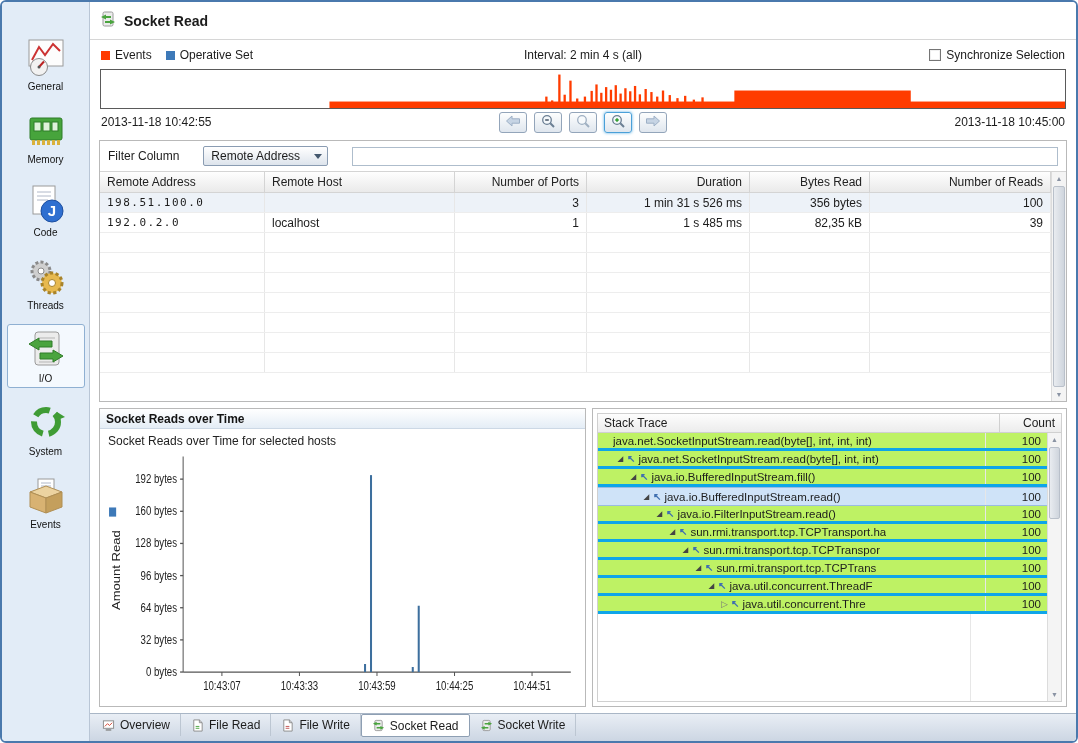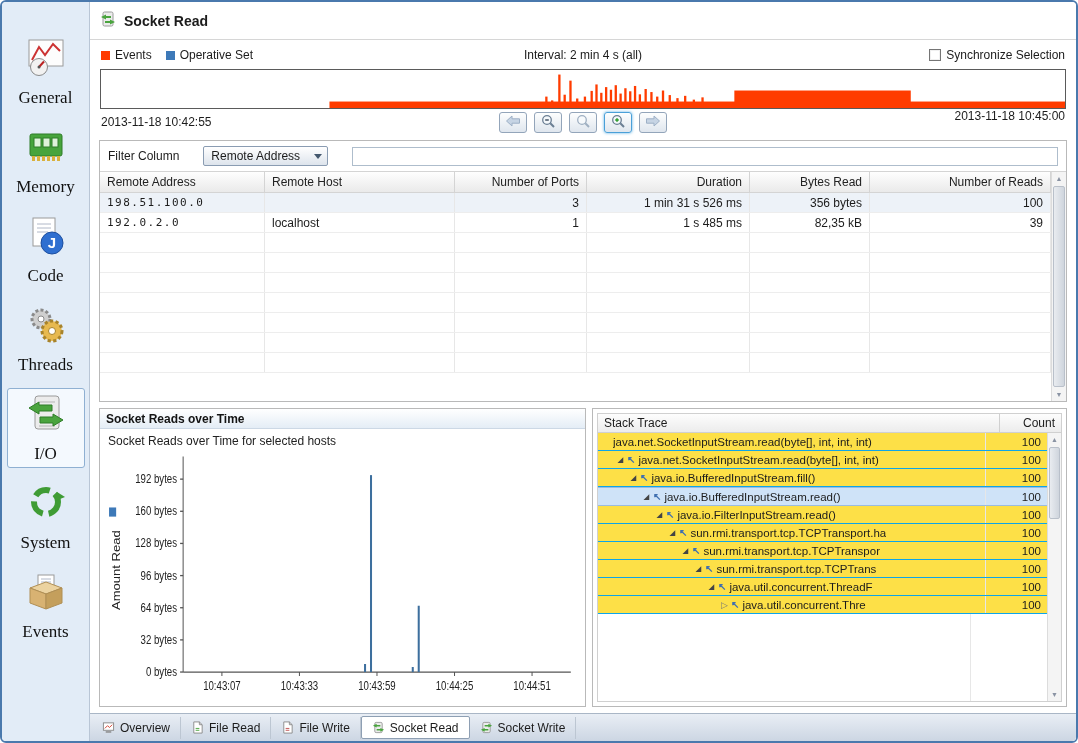--- a/index.html
+++ b/index.html
@@ -4,40 +4,40 @@
 <style>
   *{box-sizing:border-box;}
   html,body{margin:0;padding:0;background:#ffffff;}
   body{width:1078px;height:743px;position:relative;font-family:"Liberation Sans",sans-serif;font-size:12px;color:#1c1c1c;overflow:hidden;}
   .window{position:absolute;inset:0;border:2px solid #4a79ad;border-radius:6px;background:#fff;overflow:hidden;display:flex;}
 
   
   .sidebar{width:88px;flex:none;background:#e2ecf7;border-right:1px solid #b9c6d6;display:flex;flex-direction:column;align-items:center;padding-top:30px;gap:9px;}
   .side-item{width:78px;display:flex;flex-direction:column;align-items:center;padding:5px 0 3px;border:1px solid transparent;border-radius:3px;}
   .side-item.selected{background:#f4f9fe;border-color:#8fb0d2;}
-  .side-item .lbl{margin-top:7px;font-size:17px;color:#111;font-family:Liberation Serif, serif;}
+  .side-item .lbl{margin-top:0;font-size:10px;color:#111;}
 
   
   .main{flex:1;min-width:0;display:flex;flex-direction:column;background:#fff;}
   .page-header{height:38px;flex:none;display:flex;align-items:center;gap:8px;padding:0 10px;border-bottom:1px solid #d6d6d6;}
   .page-header .title{font-weight:bold;font-size:14px;}
   .content{flex:1;min-height:0;display:flex;flex-direction:column;padding:0 9px;}
 
   
   .tl-legend{height:26px;flex:none;display:flex;align-items:center;padding:4px 2px 0;position:relative;}
   .leg-item{display:flex;align-items:center;margin-right:14px;}
   .sq{width:9px;height:9px;display:inline-block;margin-right:5px;}
   .interval{position:absolute;left:50%;transform:translateX(-50%);}
   .sync{margin-left:auto;display:flex;align-items:center;gap:5px;}
   .checkbox{width:12px;height:12px;border:1px solid #757575;background:#fff;box-shadow:inset 0 0 0 1px #f0f0f0;}
   .tl-canvas{height:40px;flex:none;border:1px solid #5a5a5a;margin:3px 1px 0;background:#fff;}
   .tl-canvas svg{display:block;width:100%;height:100%;}
   .tl-times{height:32px;flex:none;position:relative;padding-top:5px;}
   .tl-start{position:absolute;left:2px;top:6px;}
-  .tl-end{position:absolute;right:2px;top:0;}
+  .tl-end{position:absolute;right:2px;top:6px;}
   .nav-buttons{position:absolute;left:50%;transform:translateX(-50%);top:3px;display:flex;gap:7px;}
   .nav-btn{width:28px;height:21px;border:1px solid #93a5ba;border-radius:3px;background:linear-gradient(#fdfefe,#dfe6ee);display:flex;align-items:center;justify-content:center;}
   .nav-btn.focus{border-color:#4aa0d8;box-shadow:0 0 3px rgba(70,165,225,.9);}
 
   
   .view-tabs{height:22px;flex:none;display:flex;padding-left:2px;position:relative;z-index:2;}
   .vtab{padding:3px 10px 0;color:#222;}
   .vtab.selected{background:#fff;border:1px solid #b9b9b9;border-bottom:1px solid #fff;margin-bottom:-1px;border-radius:2px 2px 0 0;}
 
   
@@ -75,31 +75,31 @@
   .chart-sub{padding:5px 8px 0;color:#222;flex:none;}
   .chart-area{flex:1;min-height:0;padding:2px 2px 0 6px;}
   .chart-area svg{display:block;width:100%;height:100%;}
   .trace-panel{flex:1;min-width:0;}
   .trace-header{height:20px;flex:none;display:flex;background:linear-gradient(#fdfdfd,#ececec);border-bottom:1px solid #d0d0d0;margin:4px 4px 0;border:1px solid #d0d0d0;}
   .th-stack{flex:1;display:flex;align-items:center;padding:0 6px;}
   .th-count{width:62px;flex:none;display:flex;align-items:center;justify-content:flex-end;padding:0 6px;border-left:1px solid #d0d0d0;}
   .trace-body{flex:1;min-height:0;display:flex;overflow:hidden;margin:0 4px 4px;border:1px solid #d0d0d0;border-top:none;position:relative;}
   .trace-rows{flex:1;min-width:0;position:relative;}
   .count-line{position:absolute;top:0;bottom:0;right:76px;width:1px;background:#e7e7e7;}
-  .trow2{display:flex;height:18px;align-items:stretch;border-bottom:1px solid #0ea5e9;font-size:11.5px;background:#fde047;position:relative;z-index:1;}
+  .trow2{display:flex;height:18px;align-items:stretch;border-bottom:3px solid #0ea5e9;font-size:11.5px;background:#bef264;position:relative;z-index:1;}
   .trow2.sel{background:#cfe3f8;border-top:1px solid #9bbce0;border-bottom:1px solid #9bbce0;height:19px;}
   .tcell-stack{flex:1;min-width:0;display:flex;align-items:center;overflow:hidden;white-space:nowrap;}
   .expander{width:11px;flex:none;font-size:7.5px;color:#444;text-align:center;}
   .expander.hollow{font-size:9px;color:#777;}
   .frame-ic{flex:none;color:#3f6fb0;font-size:10px;font-weight:bold;margin:0 3px 0 1px;}
   .frame-label{overflow:hidden;white-space:nowrap;}
   .tcell-count{width:62px;flex:none;display:flex;align-items:center;justify-content:flex-end;padding-right:6px;border-left:1px solid #e7e7e7;}
 
   
-  .tabbar{height:28px;flex:none;background:linear-gradient(#e9eef5,#ccd6e3);border-top:1px solid #a9b6c6;display:flex;align-items:center;padding:12px 2px;}
+  .tabbar{height:28px;flex:none;background:linear-gradient(#e9eef5,#ccd6e3);border-top:1px solid #a9b6c6;display:flex;align-items:flex-start;padding:0 2px;}
   .btab{height:22px;display:flex;align-items:center;gap:5px;padding:0 10px;border-right:1px solid #bcc6d2;color:#1c1c1c;}
   .btab.selected{background:#fff;border:1px solid #8e9fb3;border-radius:2px;height:23px;}
   .bicon{display:flex;align-items:center;}
 </style>
 </head>
 <body>
 
 <div class="window">
 
   <div class="sidebar">

